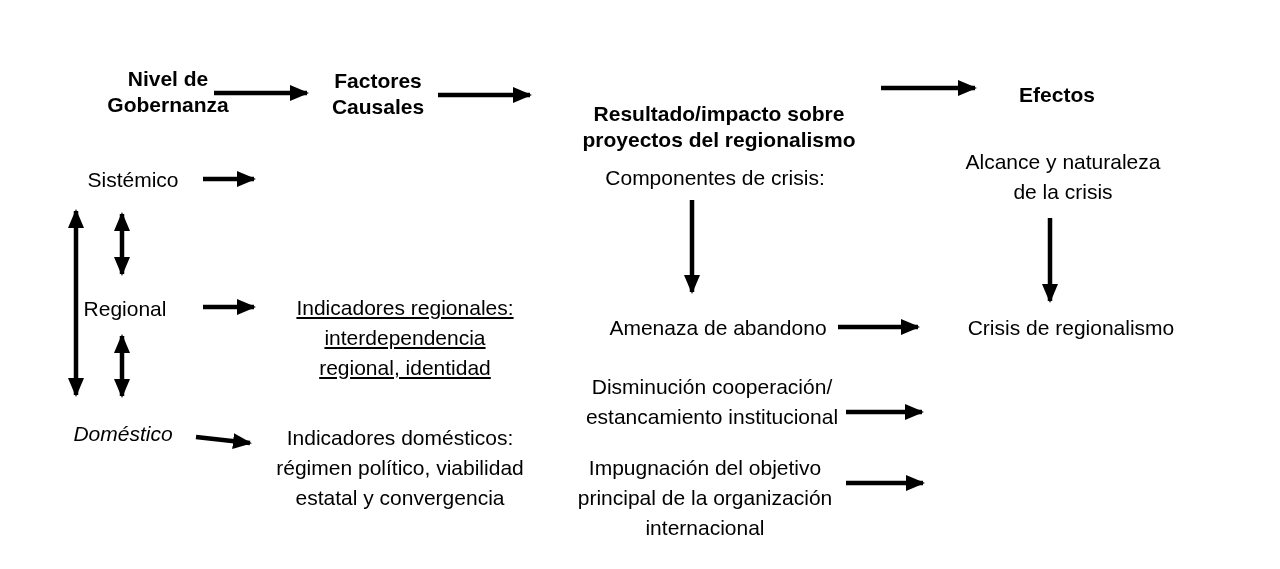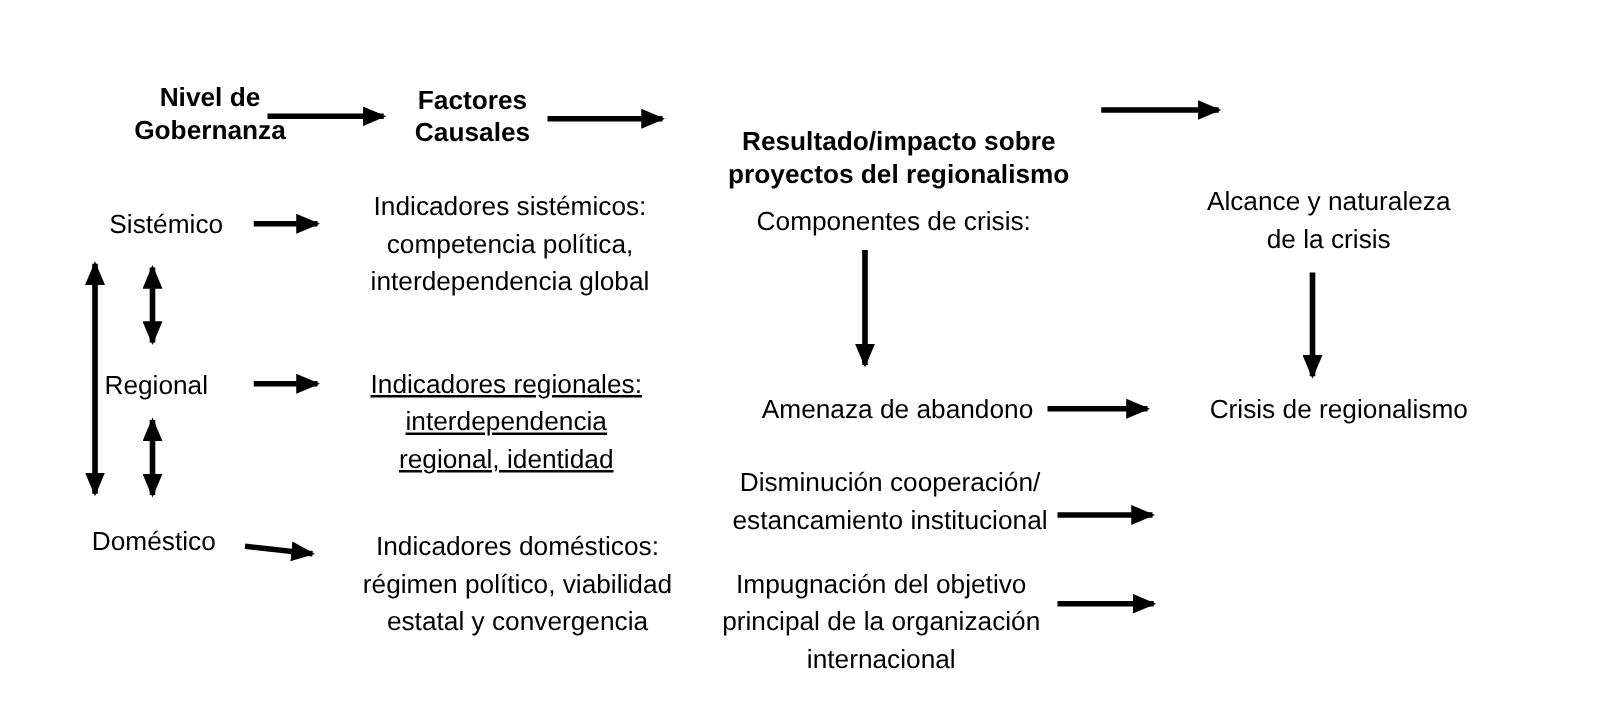--- a/index.html
+++ b/index.html
@@ -62,32 +62,30 @@
     <line x1="846" y1="412" x2="922" y2="412" marker-end="url(#ah)"></line>
     <line x1="846" y1="483" x2="923" y2="483" marker-end="url(#ah)"></line>
   </svg>
 
   <div class="node hdr" style="left:68px;top:66px;width:200px;">Nivel de
 Gobernanza</div>
   <div class="node hdr" style="left:298px;top:68px;width:160px;">Factores
 Causales</div>
   <div class="node hdr" style="left:559px;top:64px;width:320px;margin-top:37px;">Resultado/impacto sobre
 proyectos del regionalismo</div>
+  <div class="node hdr" style="left:977px;top:82px;width:160px;">Efectos</div>
 
   <div class="node" style="left:53px;top:165px;width:160px;">Sistémico</div>
   <div class="node" style="left:45px;top:294px;width:160px;text-align:center;">Regional</div>
-  <div class="node" style="left:43px;top:419px;width:160px;">Doméstico</div>
+  <div class="node" style="left:43px;top:419px;width:160px;font-style:italic;">Doméstico</div>
 
-  <div class="node" style="left:258px;top:151px;width:300px;">Indicadores sistémicos:
-competencia política,
-interdependencia global</div>
   <div class="node" style="left:255px;top:293px;width:300px;text-decoration:underline;">Indicadores regionales:
 interdependencia
 regional, identidad</div>
-  <div class="node" style="left:264px;top:423px;width:300px;">Indicadores domésticos:
+  <div class="node" style="left:250px;top:423px;width:300px;">Indicadores domésticos:
 régimen político, viabilidad
 estatal y convergencia</div>
 
   <div class="node" style="left:565px;top:163px;width:300px;">Componentes de crisis:</div>
   <div class="node" style="left:568px;top:313px;width:300px;">Amenaza de abandono</div>
   <div class="node" style="left:562px;top:372px;width:300px;">Disminución cooperación/
 estancamiento institucional</div>
   <div class="node" style="left:555px;top:453px;width:300px;">Impugnación del objetivo
 principal de la organización
 internacional</div>

